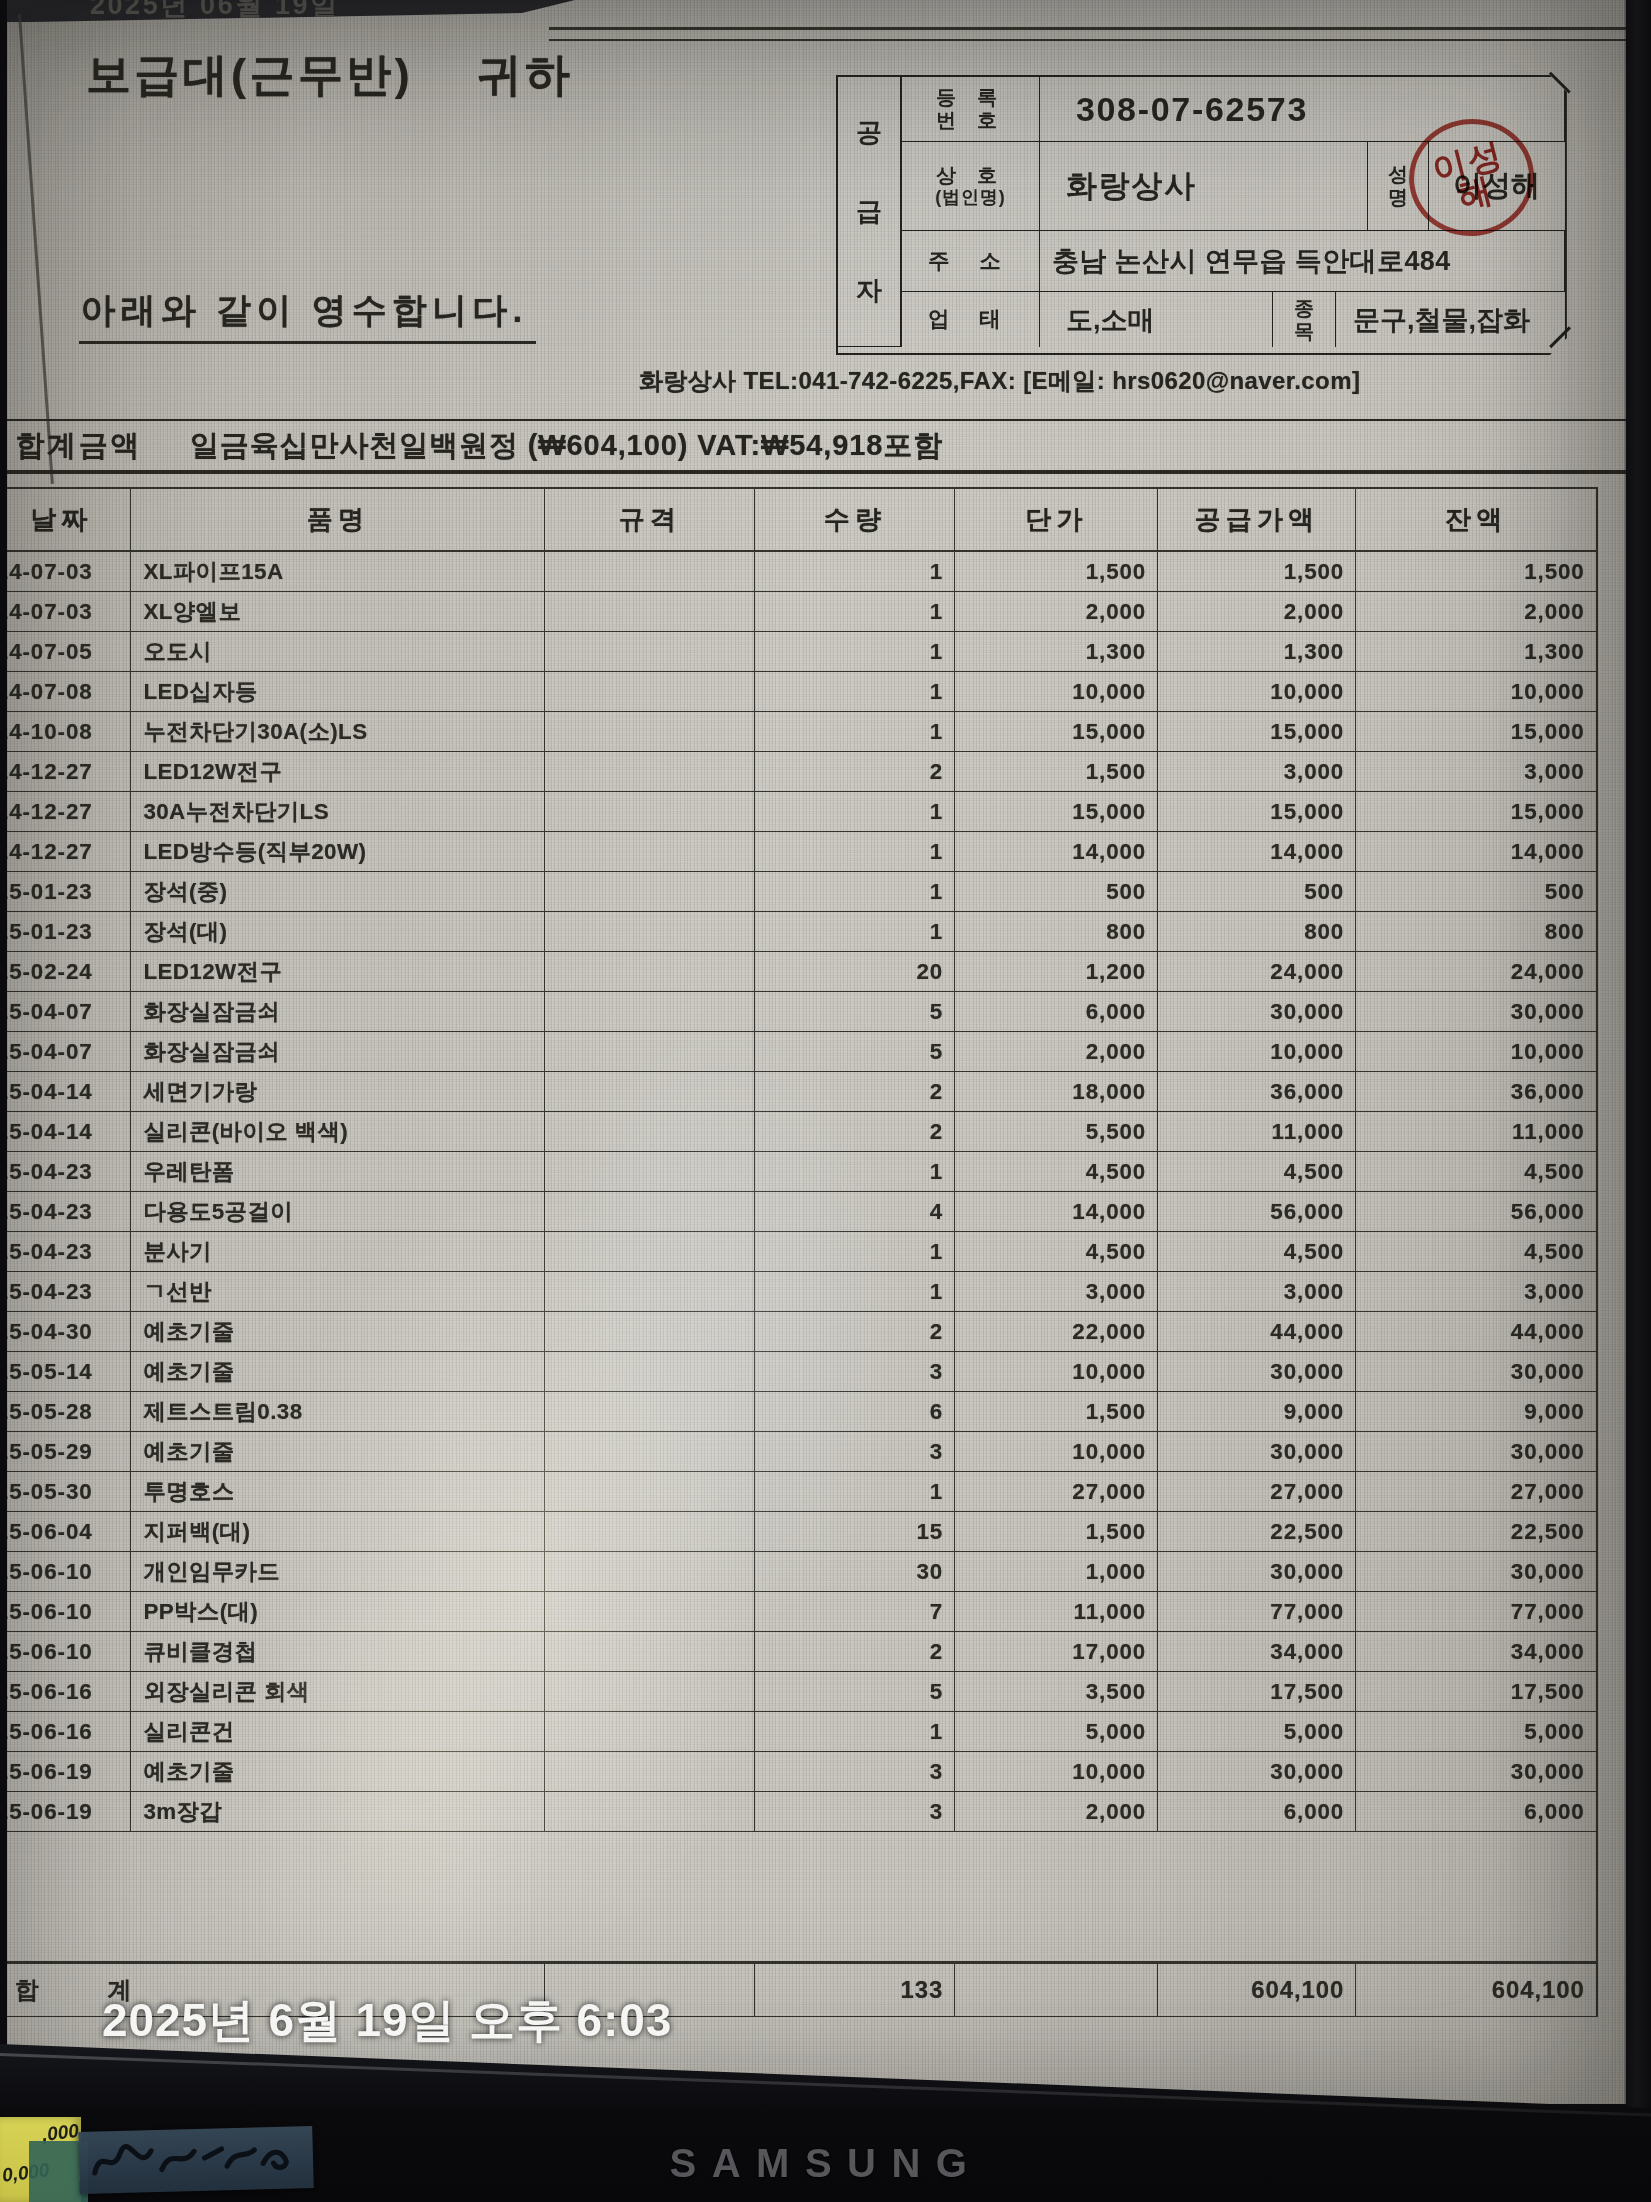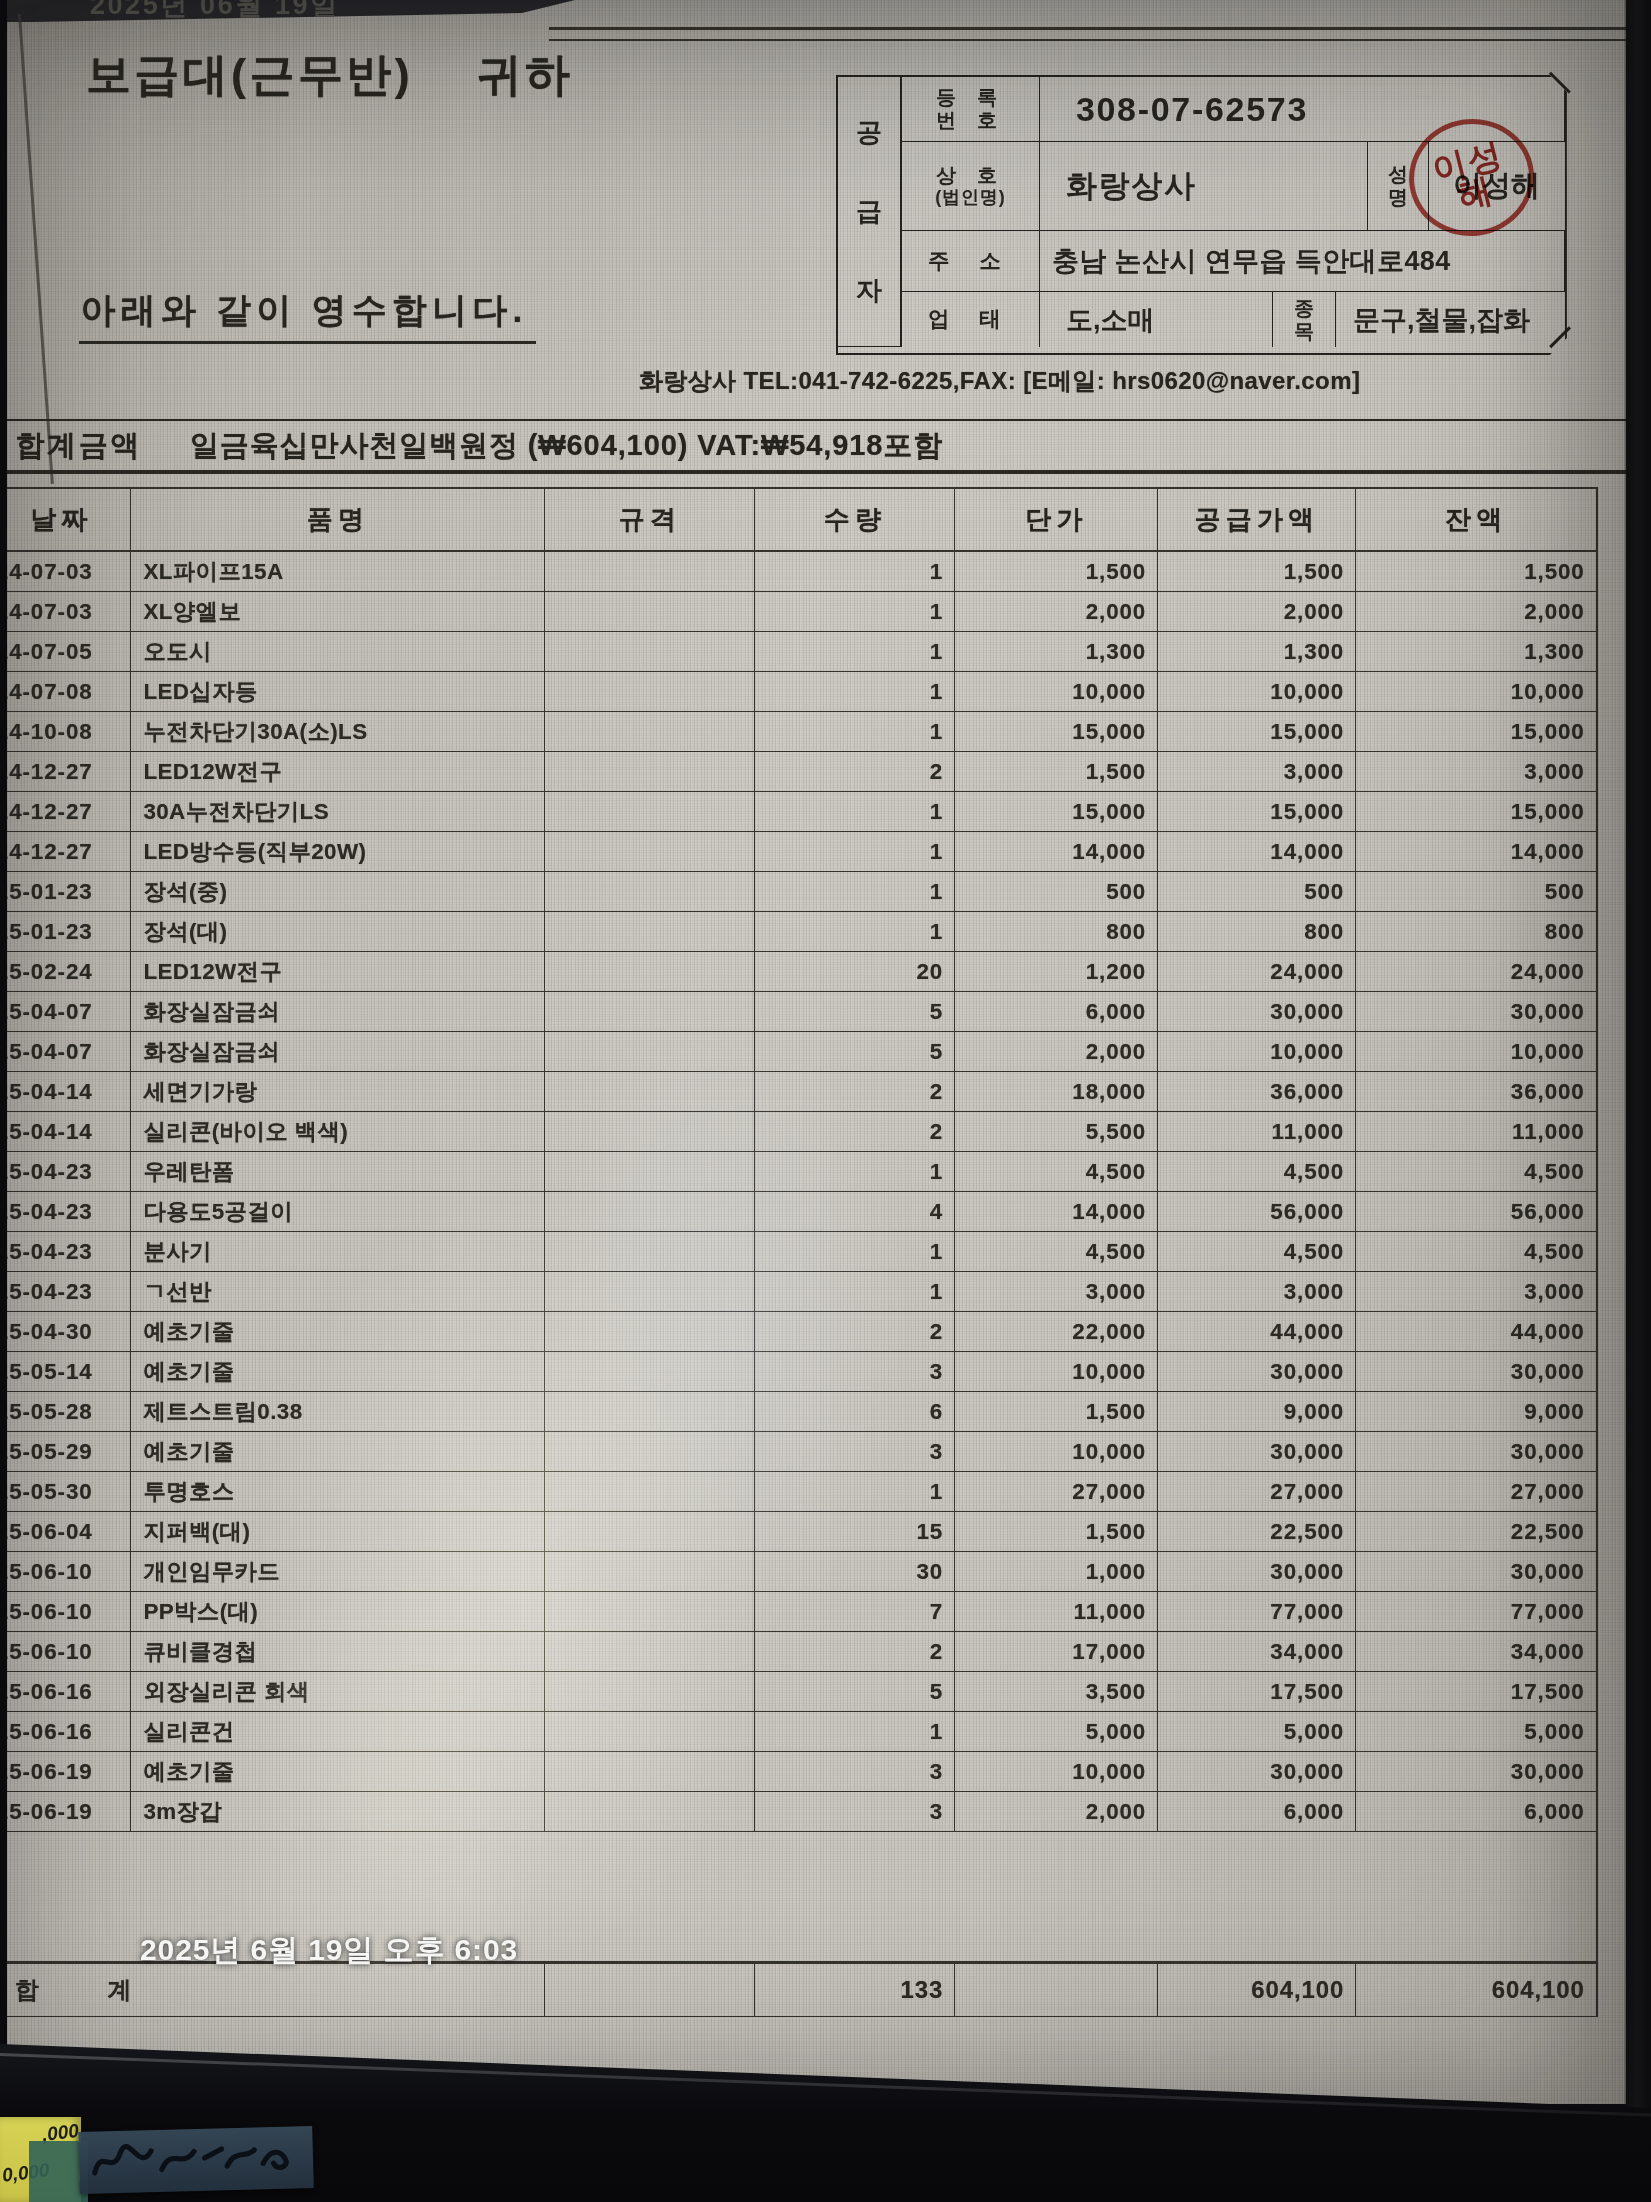--- a/index.html
+++ b/index.html
@@ -82,22 +82,22 @@
   tr.footer .f-label{letter-spacing:31px;padding-left:22.4px;white-space:pre;}
   
   .right-edge{position:absolute;left:1624px;top:0;width:27.5px;height:2203px;
     background:linear-gradient(90deg,rgba(18,18,20,0.2),#141416 45%,#0b0b0d);}
   .bezel{position:absolute;left:0;top:2044px;width:1652px;height:158px;
     background:linear-gradient(180deg,#15161b,#0a0a0d 45%,#08080a);
     clip-path:polygon(0 0,1652px 64px,1652px 158px,0 158px);}
   .bezel::before{content:"";position:absolute;left:0;top:8.6px;width:1712px;height:2.6px;
     background:linear-gradient(90deg,rgba(255,255,255,0.22),rgba(255,255,255,0.05));
     transform-origin:left top;transform:rotate(2.1deg);}
-  .timestamp{position:absolute;left:102px;top:1930px;font-size:30px;font-weight:bold;color:#f5f5f3;
-    letter-spacing:0.9px;text-shadow:0 0 6.9px rgba(0,0,0,0.8);white-space:pre;margin-left:38px;}
+  .timestamp{position:absolute;left:102px;top:1990px;font-size:46px;font-weight:bold;color:#f5f5f3;
+    letter-spacing:0.9px;text-shadow:0 0 6.9px rgba(0,0,0,0.8);white-space:pre;}
   .brand{position:absolute;left:0;top:2141px;width:1652px;text-align:center;font-size:40px;font-weight:bold;
     letter-spacing:15.5px;color:#57575b;text-shadow:0 0.9px 2.6px #000;}
   .sticky{position:absolute;left:0;top:2117px;width:81px;height:86px;
     background:linear-gradient(180deg,#d7d355,#c8c247);box-shadow:inset -5.2px 0 8.6px rgba(0,0,0,0.25);}
   .sticky .hw{position:absolute;font-style:italic;font-weight:bold;font-size:19px;color:#1e1e1a;transform:rotate(-7deg);}
   .sticky .hw.l1{top:5.2px;right:1.7px;}
   .sticky .hw.l2{top:45px;left:1.7px;}
   .teal{position:absolute;left:29px;top:2141px;width:59px;height:62px;background:rgba(50,100,86,0.9);}
   .tape{position:absolute;left:79px;top:2129px;width:234px;height:62px;transform:rotate(-1.5deg);
     background:linear-gradient(180deg,rgba(54,72,88,0.95),rgba(36,50,64,0.95));box-shadow:0 1.7px 5.2px rgba(0,0,0,0.5);}
@@ -496,20 +496,21 @@
       </tbody>
     </table>
 
     <div class="flare"></div>
   </div>
 
   <div class="right-edge"></div>
   <div class="bezel"></div>
 
   <div class="timestamp">2025년 6월 19일 오후 6:03</div>
+  <div class="brand">SAMSUNG</div>
 
   <div class="sticky">
     <span class="hw l1">,000</span>
     <span class="hw l2">0,000</span>
   </div>
   <div class="teal"></div>
   <div class="tape">
     <svg width="234" height="62" viewBox="0 0 272 72">
       <path d="M18,48 C26,18 38,52 48,26 S70,50 84,24 M96,46 C108,20 120,46 134,26 M146,34 l20,-10 M172,44 c10,-20 24,-8 32,-18 M214,42 c8,-16 20,-16 26,-4 c4,8 -10,14 -14,4" fill="none" stroke="#0b1016" stroke-width="6" stroke-linecap="round"></path>
     </svg>

